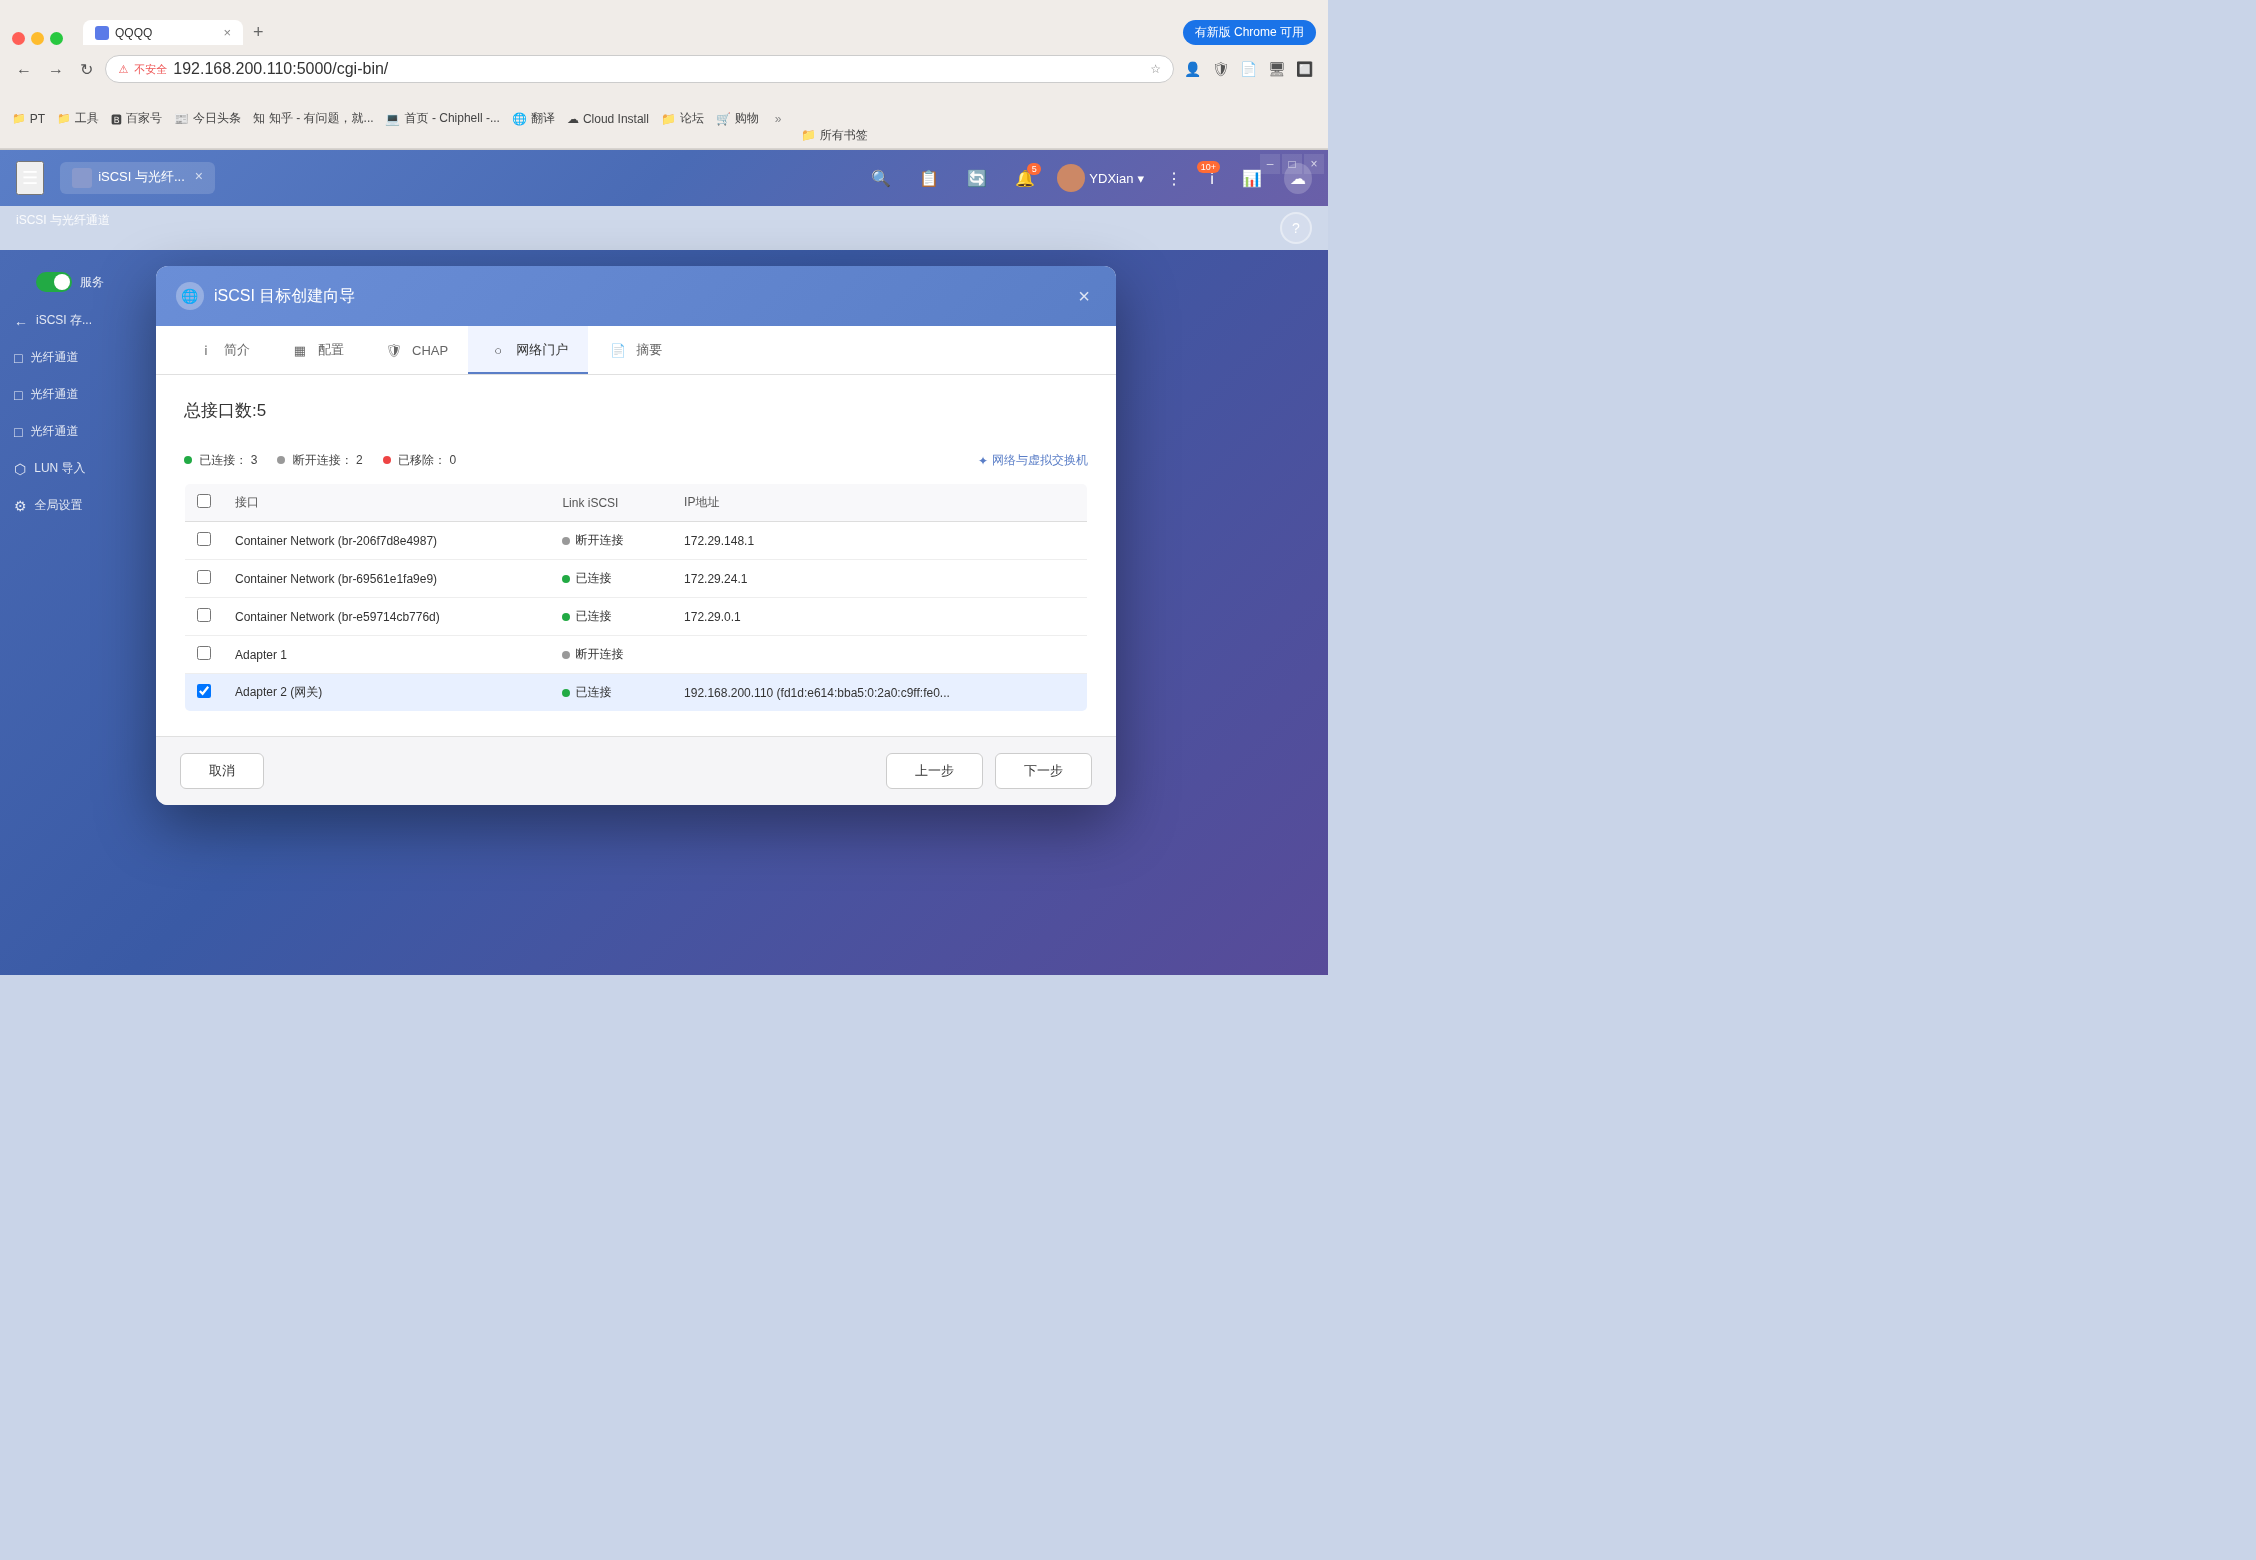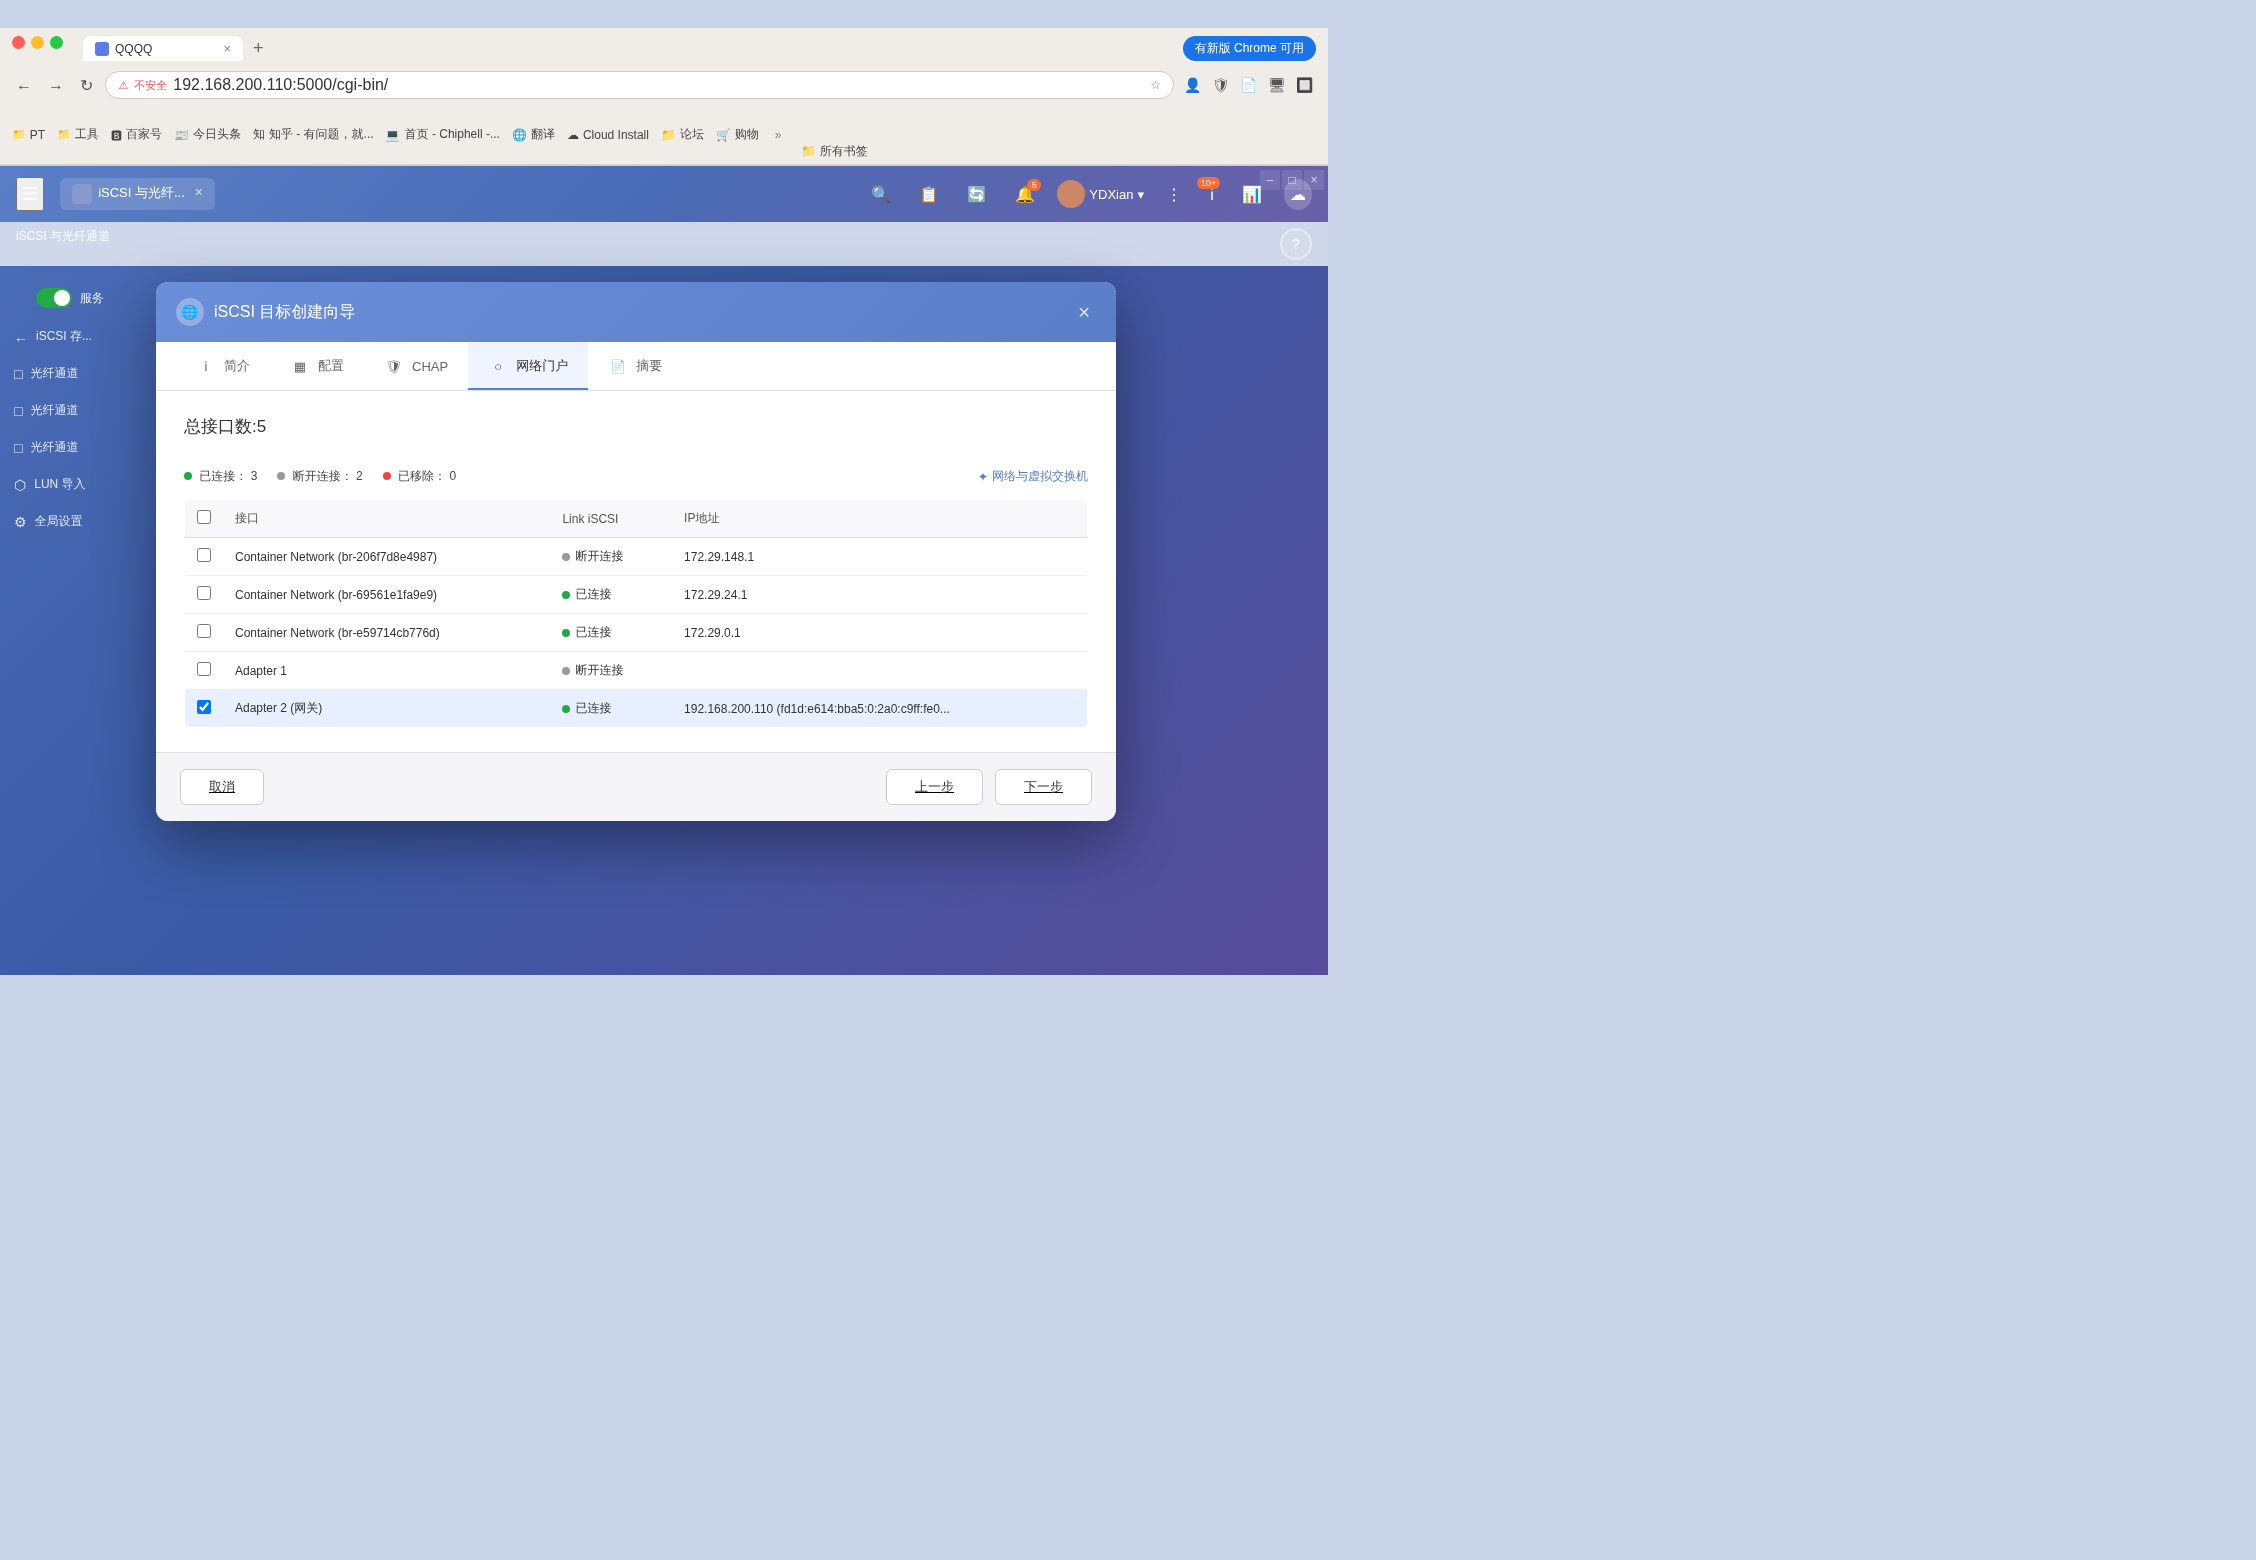--- a/index.html
+++ b/index.html
@@ -13,24 +13,23 @@
     }
 
     
     .browser-chrome {
       width: 100%;
       background: #f0ece8;
       border-bottom: 1px solid #d0ccc8;
     }
     .browser-titlebar {
       display: flex;
-      align-items: flex-start;
-      padding: 8px 12px 6px;
+      align-items: flex-end;
+      padding: 20px 12px 6px;
       gap: 8px;
-      margin-top: 28px;
     }
     .traffic-lights { display: flex; gap: 6px; align-items: center; }
     .traffic-light {
       width: 13px; height: 13px; border-radius: 50%;
     }
     .tl-red { background: #ff5f57; }
     .tl-yellow { background: #febc2e; }
     .tl-green { background: #28c840; }
 
     .tab-bar {
@@ -395,21 +394,20 @@
     }
 
     
     .modal-footer {
       display: flex;
       align-items: center;
       padding: 16px 24px;
       background: #f5f5f7;
       border-top: 1px solid #e0e0e0;
       gap: 12px;
-      text-decoration: underline;
     }
     .footer-btn {
       padding: 8px 28px;
       border-radius: 6px;
       font-size: 13px;
       cursor: pointer;
       border: 1px solid #ccc;
       background: white;
       color: #333;
     }

